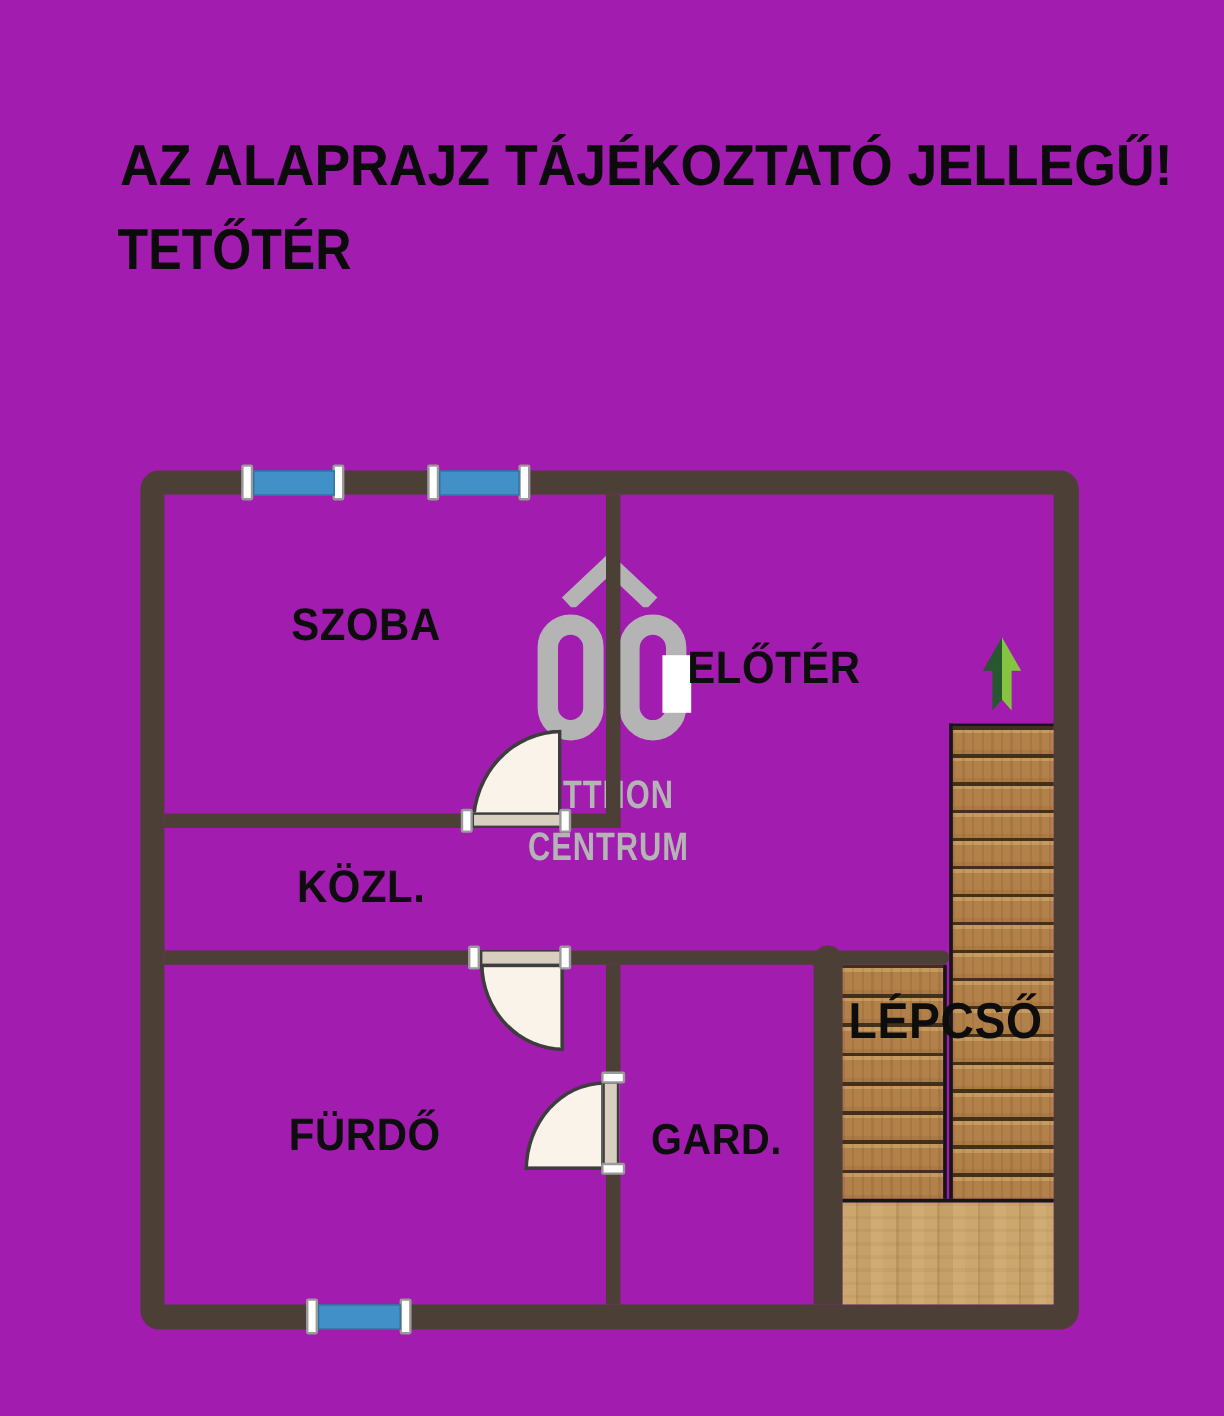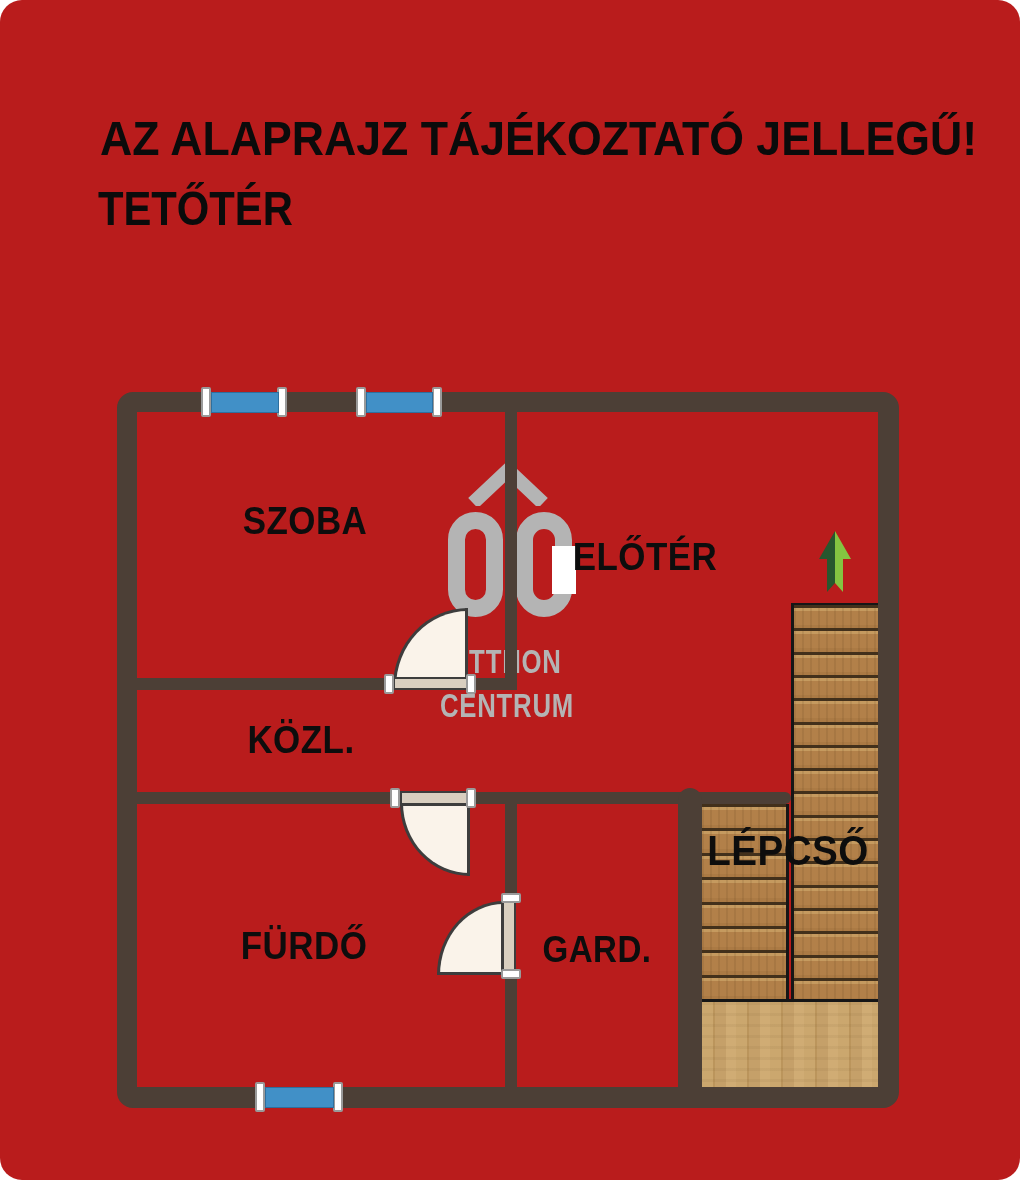--- a/index.html
+++ b/index.html
@@ -1,17 +1,17 @@
 <!DOCTYPE html>
 <html style="--wall: #4c3f36; --window: #4190c7; --doorfill: #faf3ea; --doorleaf: #d9cfc0; --stairwood: #b28049; --stairdark: #42301b; --landing: #cba76e; --wm: #b4b4b4; --arrowdark: #27572e; --arrowlight: #84c441;"><head>
 <meta charset="utf-8">
 <style>
   html,body{margin:0;padding:0;background:#ffffff;}
-  #screen{position:relative;width:1020px;height:1180px;background:#b91c1c;overflow:hidden;
-          font-family:"Liberation Sans", sans-serif;border-radius:22px;}
+  #screen{position:relative;width:1020px;height:1180px;background:#a21caf;overflow:hidden;
+          font-family:"Liberation Sans", sans-serif;}
   .abs{position:absolute;}
 
   
   .title{position:absolute;left:100px;top:113px;font-size:48px;font-weight:bold;color:#0b0b0b;
          white-space:nowrap;line-height:1.1;transform:scaleX(.93);transform-origin:left top;}
   .subtitle{position:absolute;left:98px;top:183px;font-size:48px;font-weight:bold;color:#0b0b0b;
          white-space:nowrap;line-height:1.1;transform:scaleX(.87);transform-origin:left top;}
 
   
   .plan{position:absolute;left:117px;top:392px;width:782px;height:716px;box-sizing:border-box;

